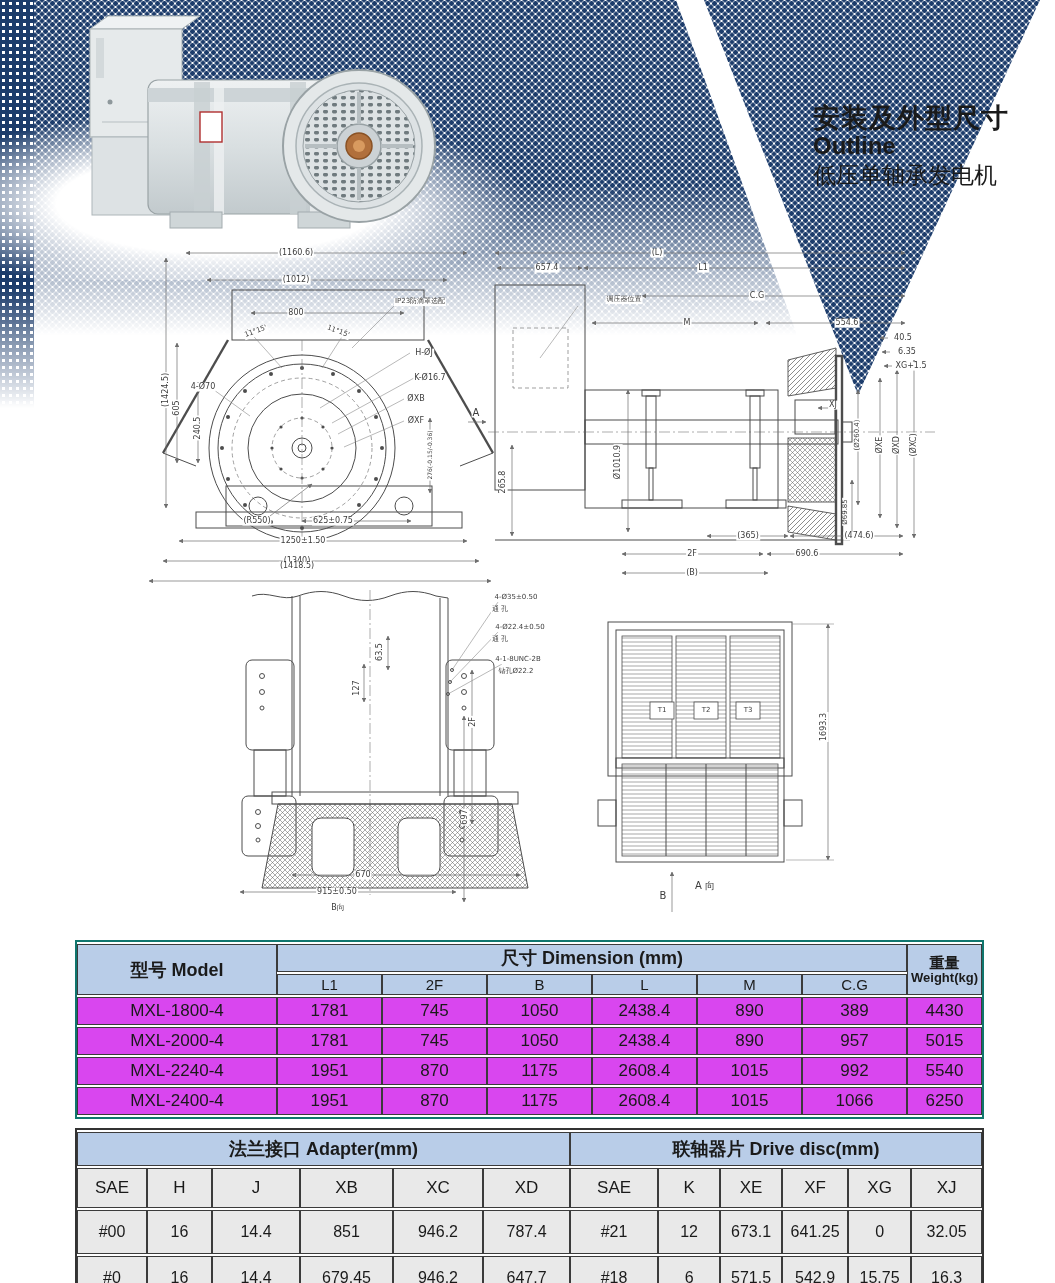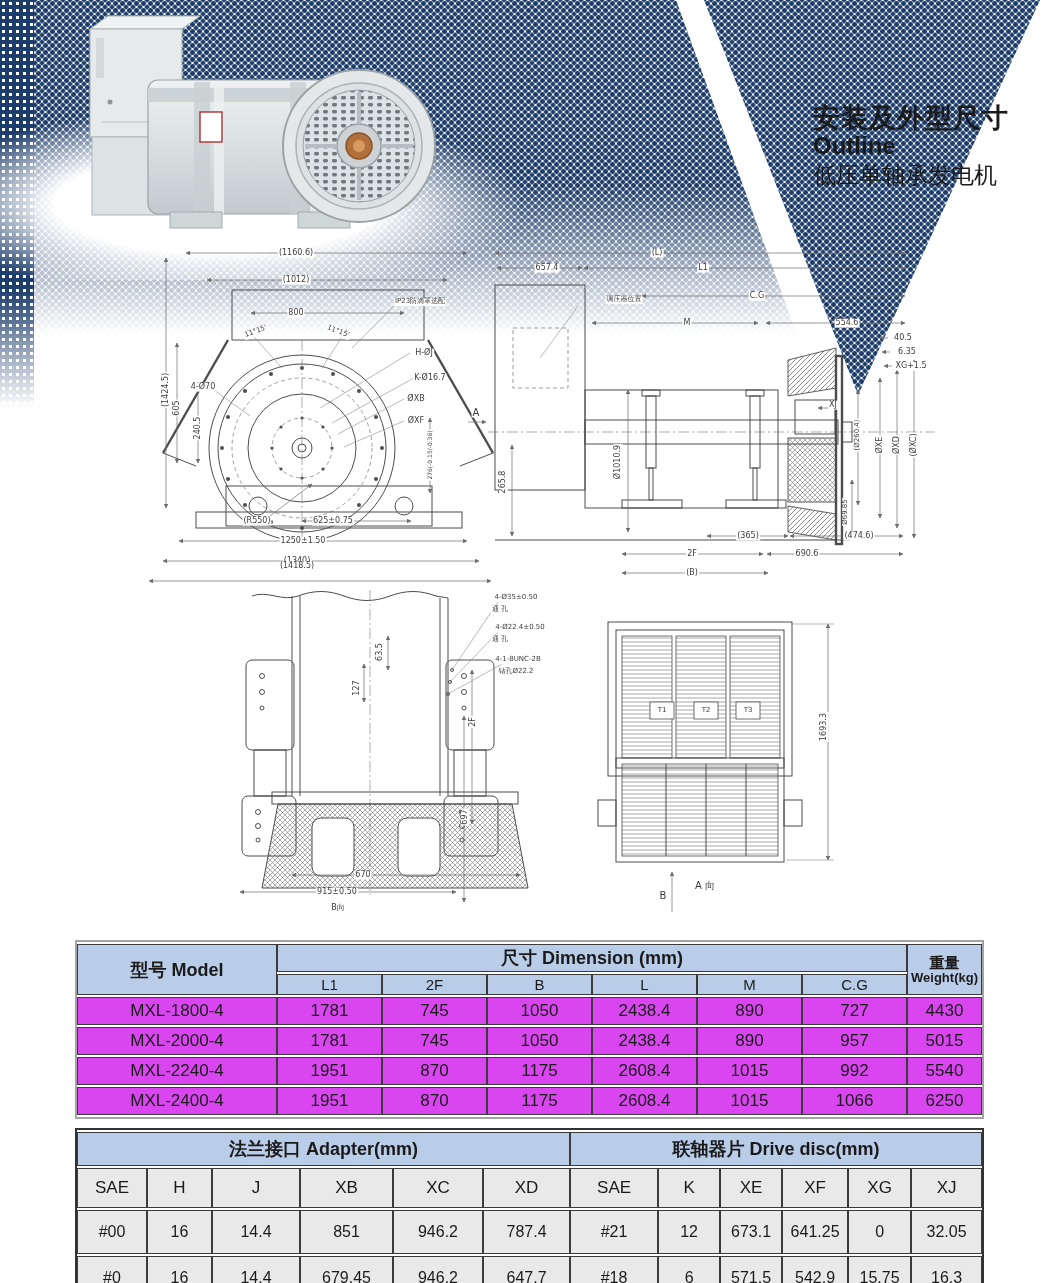--- a/index.html
+++ b/index.html
@@ -46,21 +46,21 @@
   
   .drawings{position:absolute;left:0;top:240px;width:1055px;height:695px;}
   .drawings svg{position:absolute;left:0;top:0;}
   .dim-label{
     position:absolute;font-family:"DejaVu Sans",sans-serif;font-size:8px;color:#3c3c3c;
     background:#fff;padding:0 1px;white-space:nowrap;line-height:1.1;
   }
   
   table{border-collapse:separate;border-spacing:0 2px;position:absolute;table-layout:fixed;}
   th,td{border:1px solid #3b3b3b;text-align:center;vertical-align:middle;overflow:hidden;}
-  .t1{left:75px;top:940px;width:905px;border:2px solid #a3a3a3;}
+  .t1{left:75px;top:940px;width:905px;border:2px solid #0f766e;}
   .t1 thead th{background:#b9cde8;}
   .t1 .gh{font-size:18px;font-weight:bold;height:24px;}
   .t1 .mh{font-size:18px;font-weight:bold;}
   .t1 .wh{font-weight:bold;margin-left:23px;}
   .t1 .wh .w1{font-size:15px;line-height:1.05;}
   .t1 .wh .w2{font-size:13px;line-height:1.05;}
   .t1 tr[data-cells] th{font-size:15px;height:17px;font-weight:normal;}
   .t1 tbody td{background:#d946ef;font-size:17px;height:24px;}
   .t2{left:75px;top:1128px;width:905px;border:2px solid #333;}
   .t2 thead .grp th{background:#b9cde8;font-size:18px;font-weight:bold;height:30px;}
@@ -425,21 +425,21 @@
       </tr>
   </thead>
   <tbody>
       <tr>
         <td>MXL-1800-4</td>
         <td>1781</td>
         <td>745</td>
         <td>1050</td>
         <td>2438.4</td>
         <td>890</td>
-        <td>727</td>
+        <td>389</td>
         <td>4430</td>
       </tr>
       <tr>
         <td>MXL-2000-4</td>
         <td>1781</td>
         <td>745</td>
         <td>1050</td>
         <td>2438.4</td>
         <td>890</td>
         <td>957</td>

